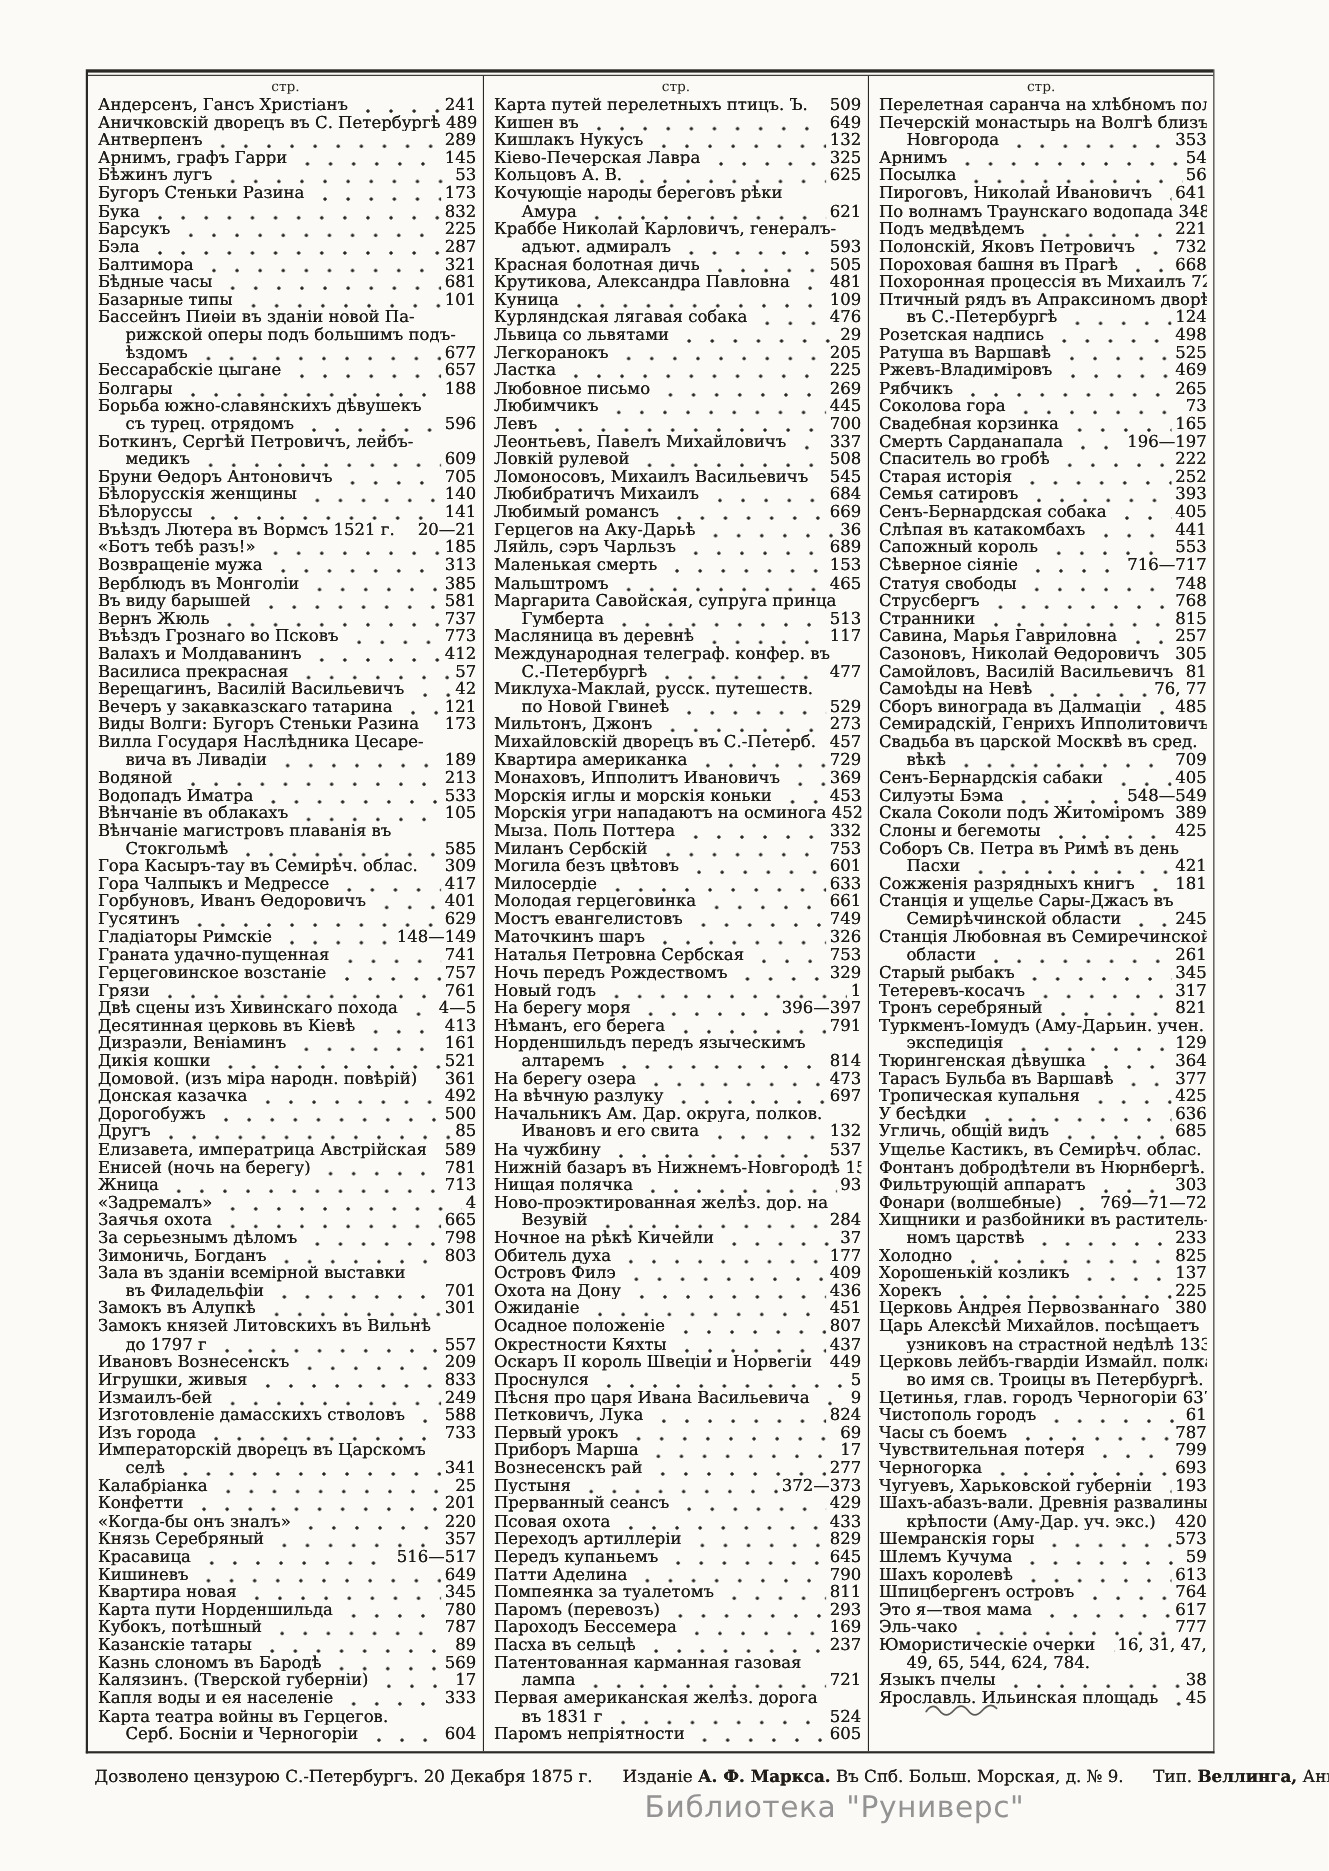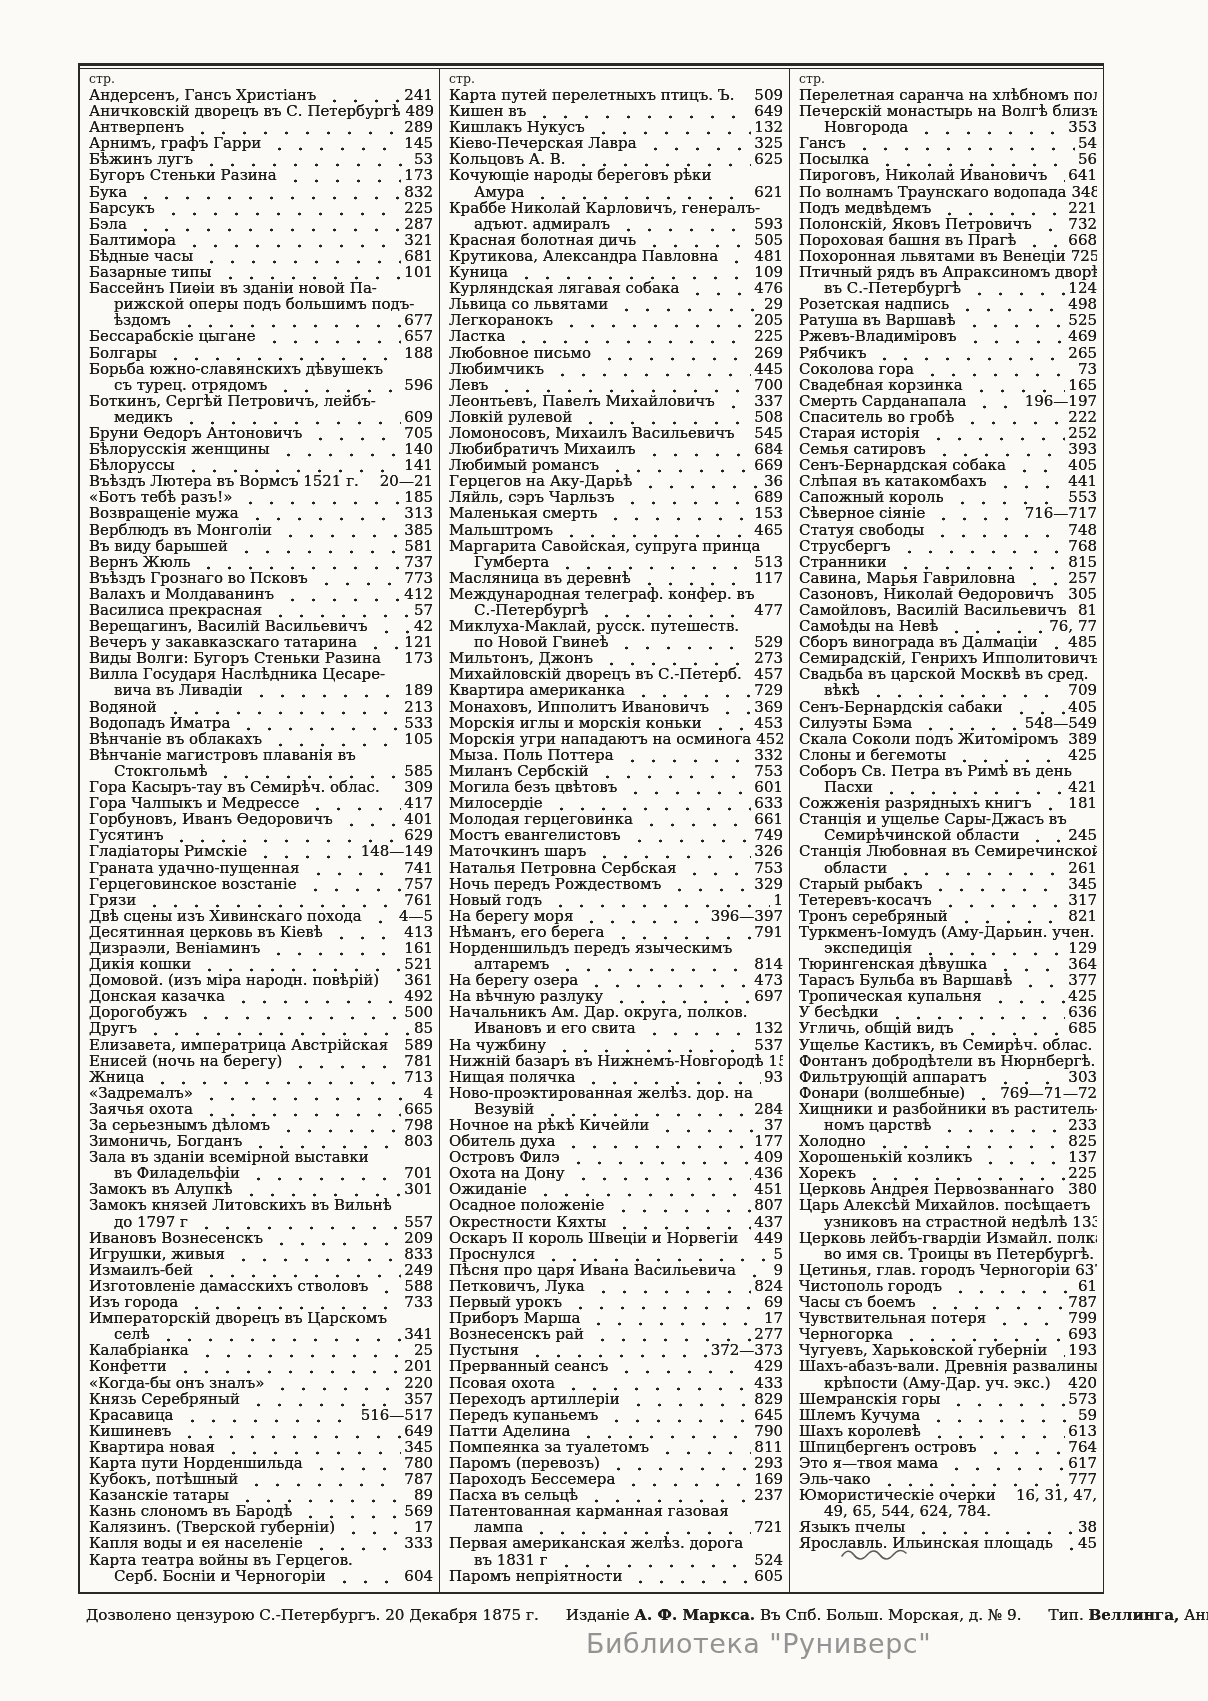--- a/index.html
+++ b/index.html
@@ -5,21 +5,21 @@
   html,body{margin:0;padding:0;background:#ffffff;}
   .page{position:relative;width:1208px;height:1701px;background:#fbfaf6;overflow:hidden;
         font-family:"DejaVu Serif", serif;color:#1d1b17;}
   .frame{position:absolute;left:78px;top:63px;width:1026px;box-sizing:border-box;
          border-left:2px solid #2b2925;border-right:1px solid #2b2925;border-bottom:2px solid #2b2925;
          background:#fbfaf6;}
   .toprule{height:2px;border-top:3px solid #2b2925;border-bottom:1px solid #2b2925;}
   .cols{display:grid;grid-template-columns:359px 350px 1fr;}
   .col{box-sizing:border-box;padding:2px 6px 8px 9px;min-width:0;}
   .col + .col{border-left:1.5px solid #2b2925;}
-  .strrow{text-align:left;font-size:12.5px;line-height:16px;padding-right:3px;color:#242118;}
+  .strrow{text-align:center;font-size:12.5px;line-height:16px;padding-right:3px;color:#242118;}
   .line{display:flex;align-items:baseline;font-size:15px;line-height:16.1px;height:16.1px;
         white-space:nowrap;overflow:hidden;text-shadow:0 0 0.45px currentColor;}
   .line .t{flex:0 0 auto;min-width:0;}
   .line.ind .t{padding-left:25px;}
   .lead{flex:1 1 auto;min-width:2px;align-self:stretch;}
   .lead.dots{background-image:radial-gradient(circle, #26231d 1.25px, rgba(0,0,0,0) 1.7px);
              background-size:21px 16px;background-position:8px 6px;background-repeat:repeat-x;}
   .pg{flex:0 0 auto;padding-left:3px;text-align:right;}
   .footer{position:absolute;left:86px;top:1606px;width:1066px;display:flex;
           font-size:15.2px;white-space:nowrap;text-shadow:0 0 0.4px currentColor;color:#211e19;}
@@ -961,21 +961,21 @@
           </div>
           <div class="line">
             <span class="t">Печерскій монастырь на Волгѣ близъ</span>
           </div>
           <div class="line ind">
             <span class="t">Новгорода</span>
             <span class="lead dots"></span>
             <span class="pg">353</span>
           </div>
           <div class="line">
-            <span class="t">Гансъ</span>
+            <span class="t">Арнимъ</span>
             <span class="lead dots"></span>
             <span class="pg">54</span>
           </div>
           <div class="line">
             <span class="t">Посылка</span>
             <span class="lead dots"></span>
             <span class="pg">56</span>
           </div>
           <div class="line">
             <span class="t">Пироговъ, Николай Ивановичъ</span>
@@ -996,21 +996,21 @@
             <span class="t">Полонскій, Яковъ Петровичъ</span>
             <span class="lead dots"></span>
             <span class="pg">732</span>
           </div>
           <div class="line">
             <span class="t">Пороховая башня въ Прагѣ</span>
             <span class="lead dots"></span>
             <span class="pg">668</span>
           </div>
           <div class="line">
-            <span class="t">Похоронная львятами въ Венеціи</span>
+            <span class="t">Похоронная процессія въ Михаилъ</span>
             <span class="lead dots"></span>
             <span class="pg">725</span>
           </div>
           <div class="line">
             <span class="t">Птичный рядъ въ Апраксиномъ дворѣ,</span>
           </div>
           <div class="line ind">
             <span class="t">въ С.-Петербургѣ</span>
             <span class="lead dots"></span>
             <span class="pg">124</span>

